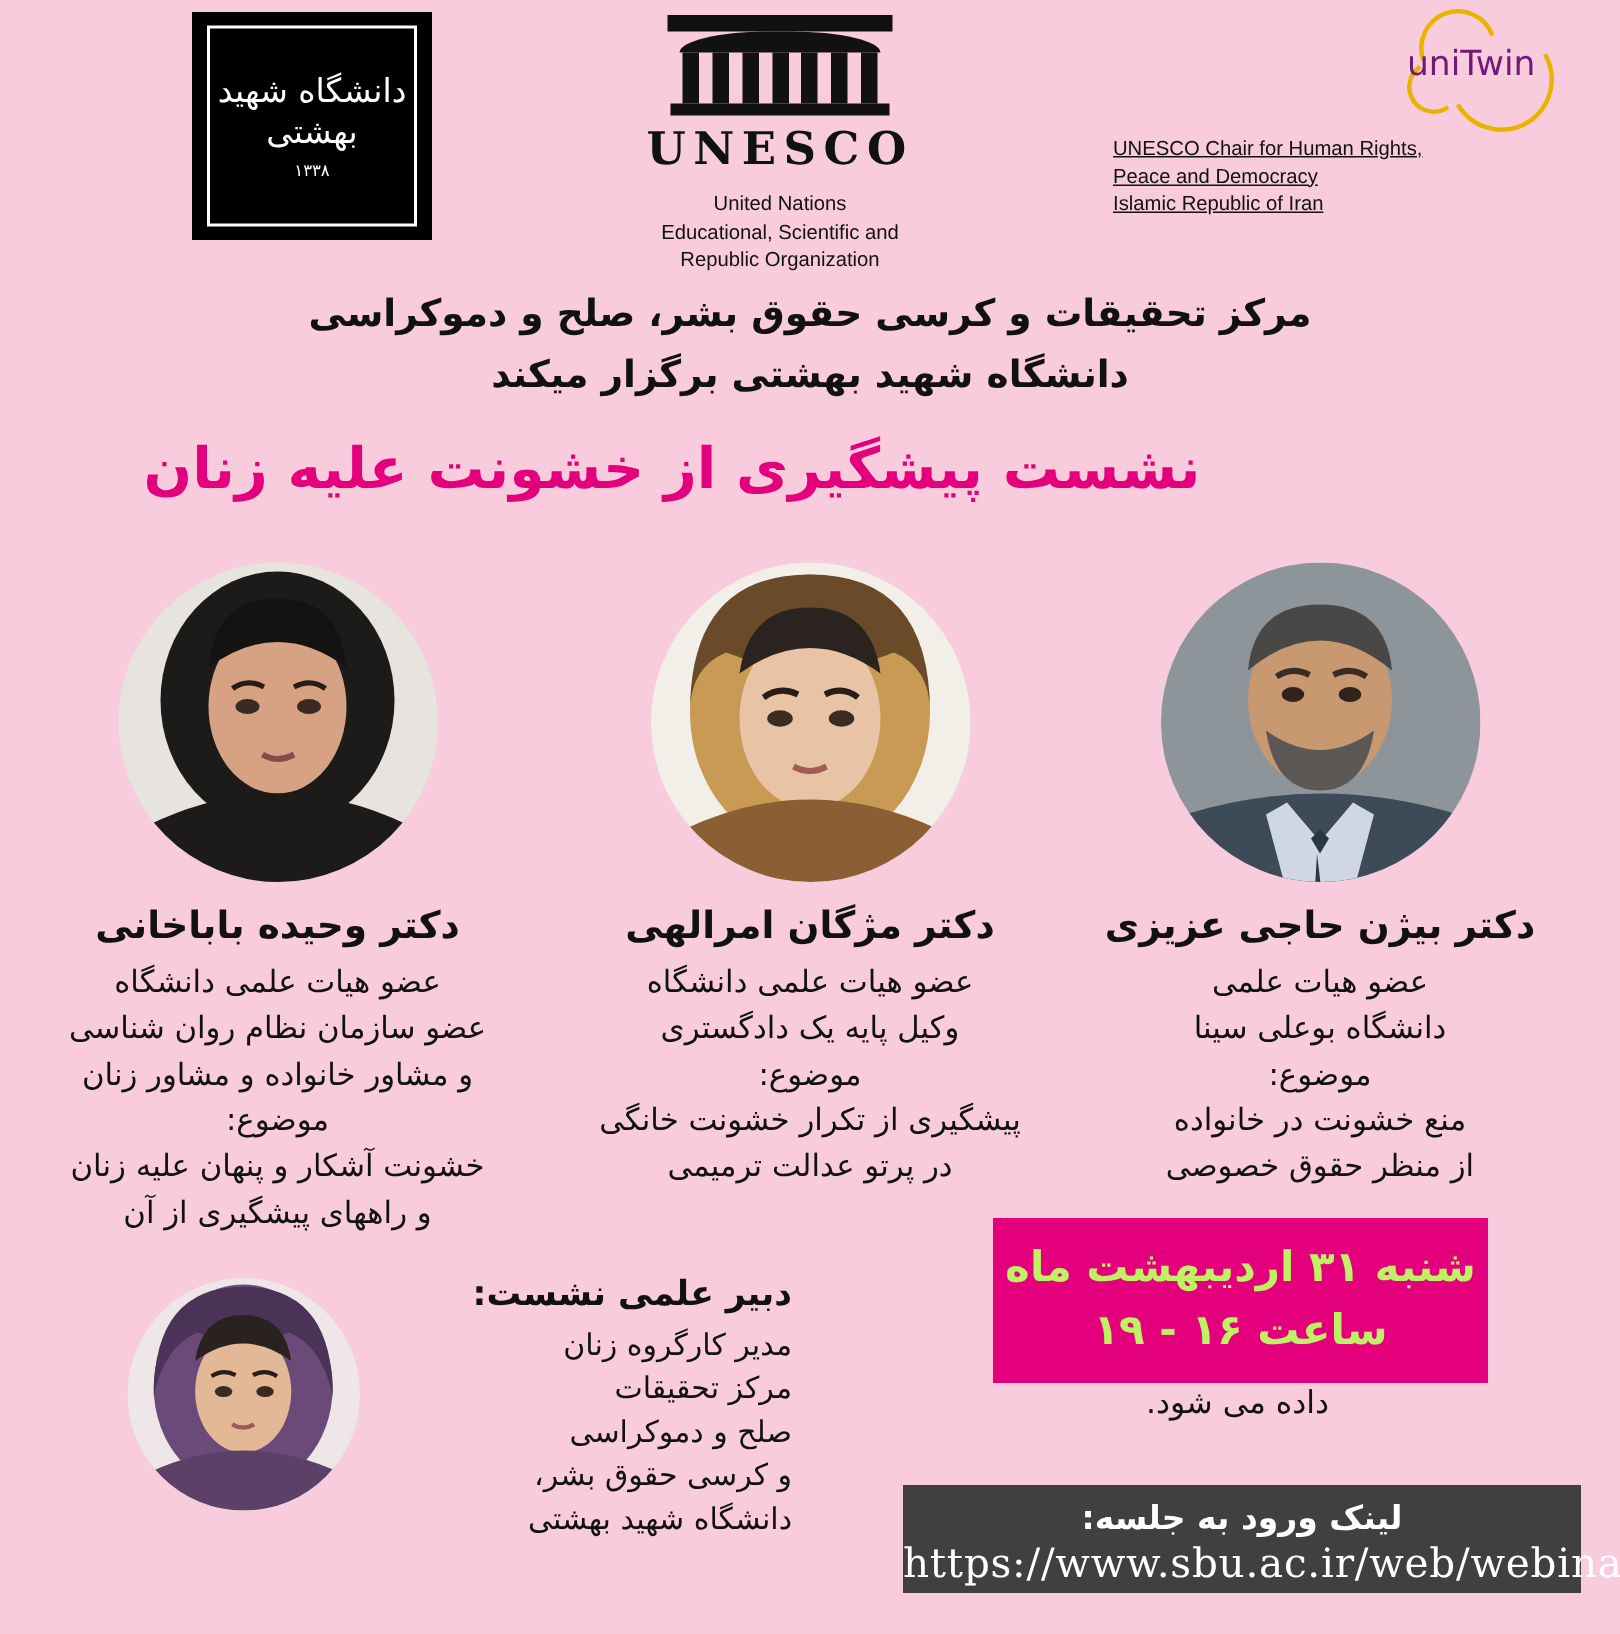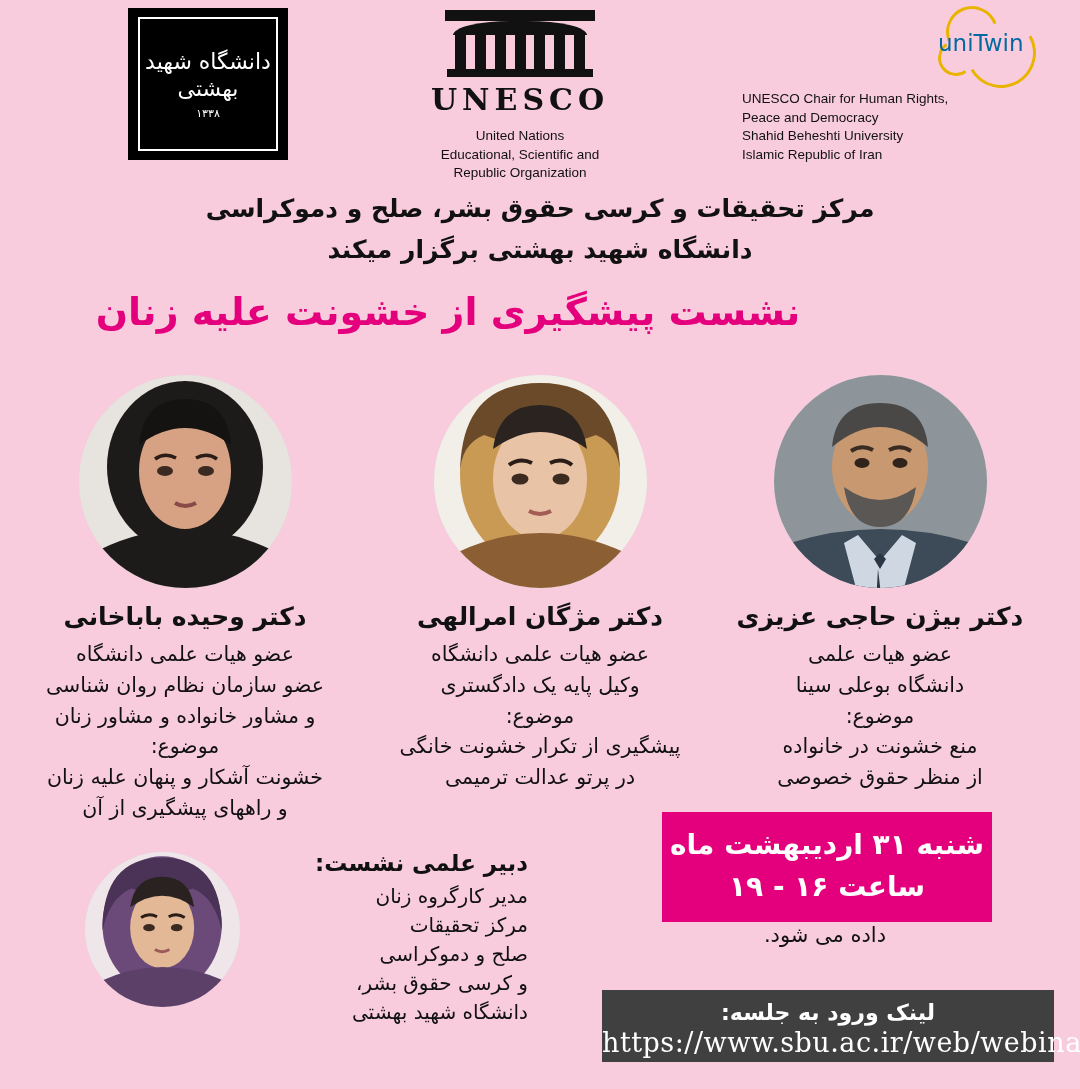--- a/index.html
+++ b/index.html
@@ -174,31 +174,32 @@
     left: 6px; top: 34px;
     border-color: transparent transparent #e8b400 #e8b400;
     transform: rotate(10deg);
   }
   .unitwin-text {
     position: absolute;
     left: 6px;
     top: 24px;
     direction: ltr;
     font-size: 23px;
-    color: #0369a1;
+    color: #701a75;
     font-family: "DejaVu Sans", sans-serif;
     letter-spacing: 0px;
   }
   .unitwin-sub {
     direction: ltr;
     font-size: 13.5px;
     line-height: 1.38;
     color: #111;
     margin-top: 4px;
     font-family: "Liberation Sans", sans-serif;
+    text-decoration: underline;
   }
 
   
   .organizer {
     position: absolute;
     top: 188px;
     left: 0;
     width: 1080px;
     text-align: center;
     font-size: 25px;
@@ -304,21 +305,21 @@
     margin-top: 6px;
     color: #111;
   }
 
   .date-box {
     position: absolute;
     left: 662px;
     top: -18px;
     width: 330px;
     background: #e4007c;
-    color: #ffffff;
+    color: #bef264;
     text-align: center;
     padding: 12px 0 14px;
     font-size: 28px;
     font-weight: bold;
     line-height: 1.5;
   }
   .cert-note {
     position: absolute;
     left: 640px;
     top: 90px;
@@ -390,21 +391,20 @@
     <div class="logo-unitwin">
       <div class="unitwin-mark">
         <div class="swoosh1"></div>
         <div class="swoosh2"></div>
         <div class="swoosh3"></div>
         <div class="unitwin-text">uniTwin</div>
       </div>
       <div class="unitwin-sub">
         <div>UNESCO Chair for Human Rights,</div>
         <div>Peace and Democracy</div>
-        <div>Shahid Beheshti University</div>
         <div>Islamic Republic of Iran</div>
       </div>
     </div>
   </div>
 
   <div class="organizer">
     <div>مرکز تحقیقات و کرسی حقوق بشر، صلح و دموکراسی</div>
     <div>دانشگاه شهید بهشتی برگزار میکند</div>
   </div>
 

